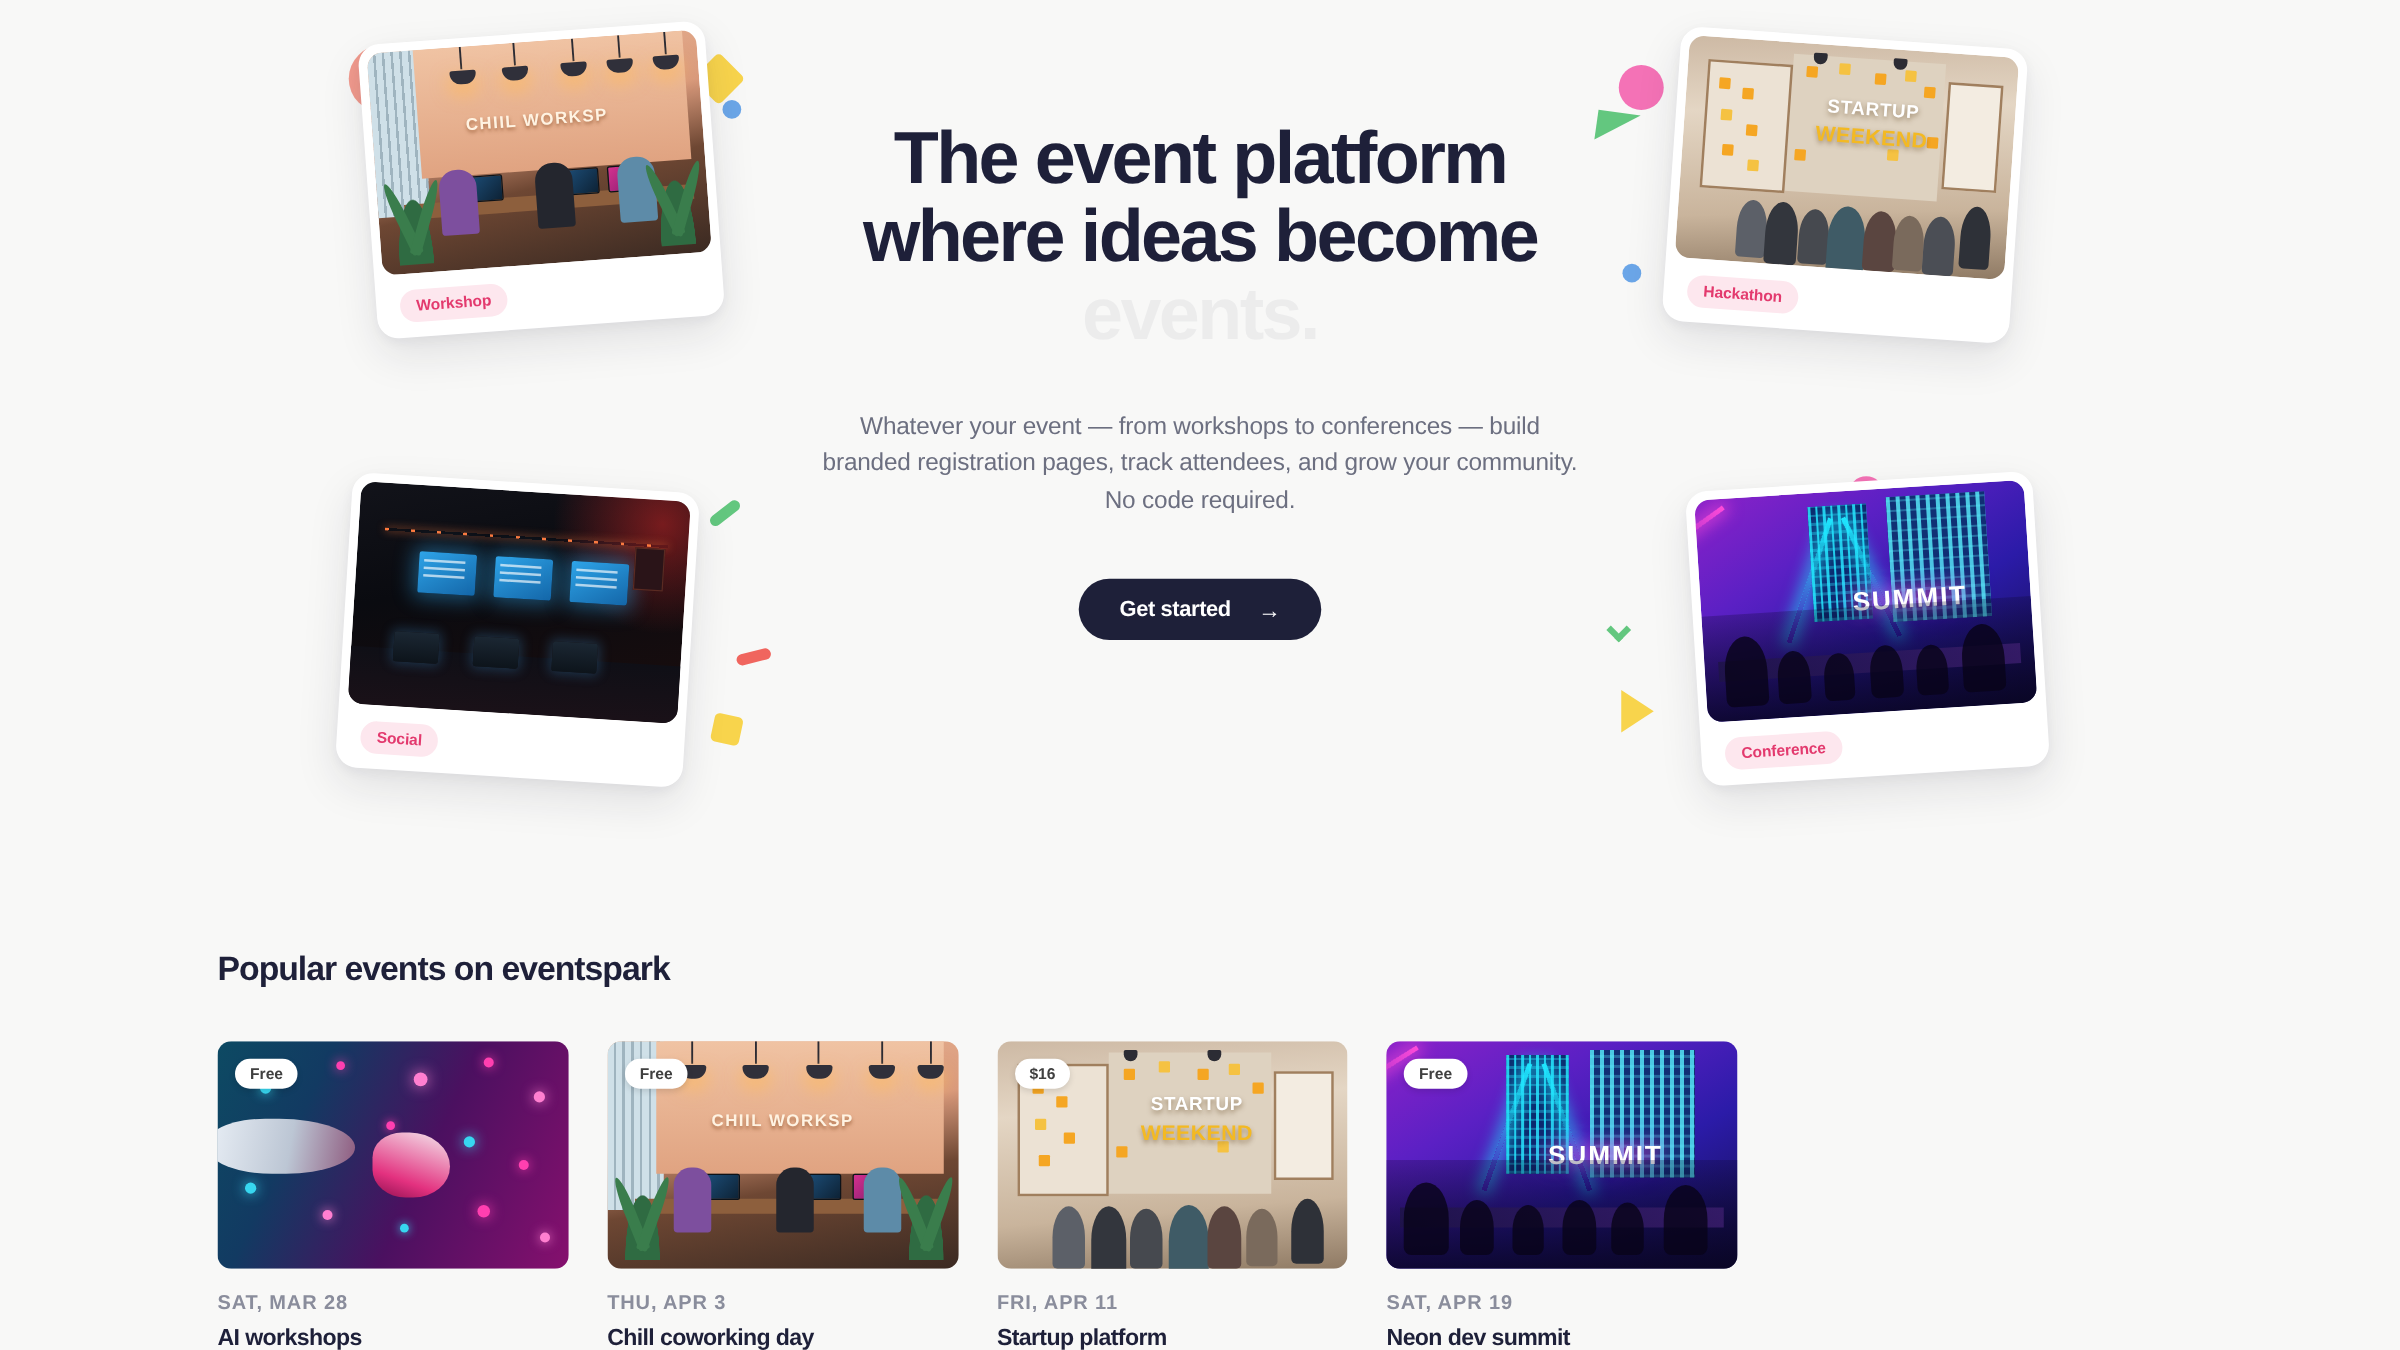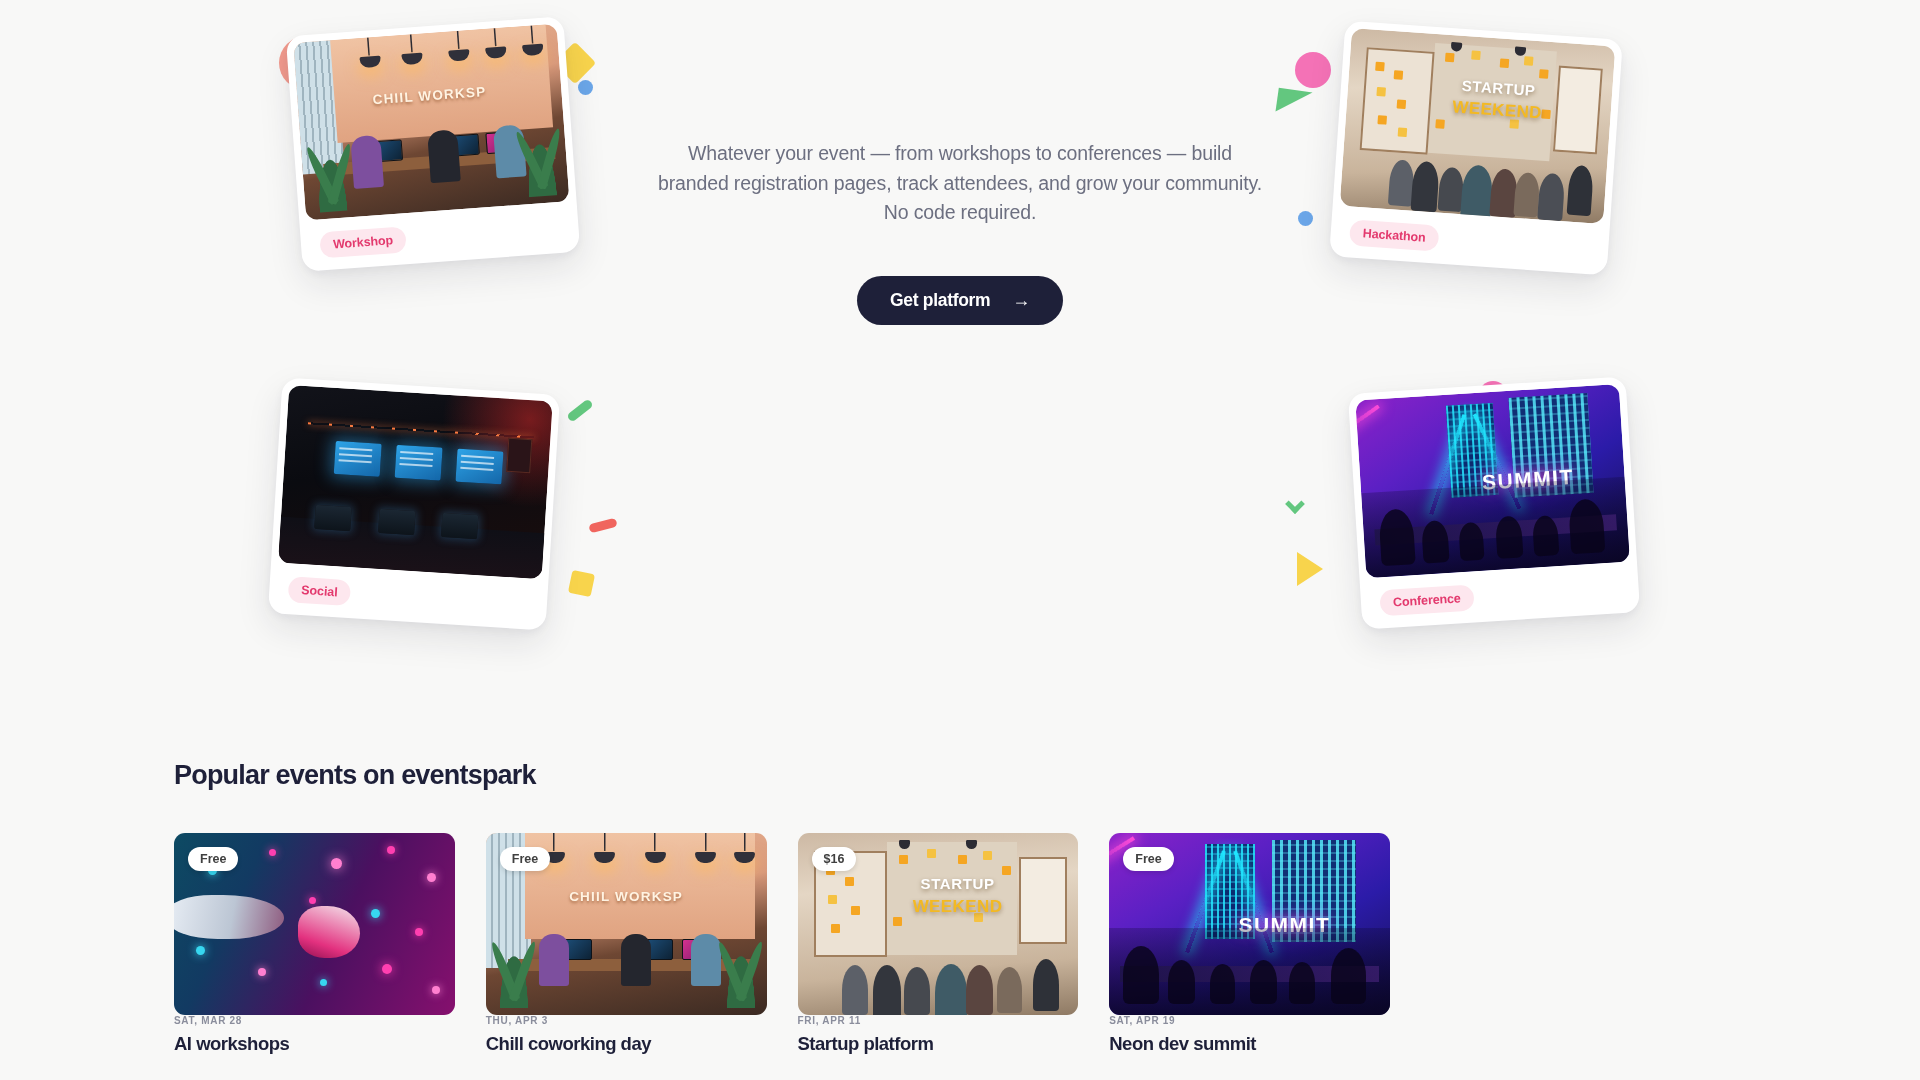--- a/index.html
+++ b/index.html
@@ -182,21 +182,21 @@
   .ecard { cursor:pointer; }
   .ecard .ethumb {
     position:relative; width:100%; height:182px; border-radius:11px; overflow:hidden;
   }
   .ecard .badge {
     position:absolute; left:14px; top:14px; z-index:3;
     background:#fff; color:#404040; font-size:12.5px; font-weight:700;
     padding:5px 12px; border-radius:13px; box-shadow:0 2px 5px rgba(0,0,0,.13);
   }
   .ecard .edate {
-    font-size:10px; font-weight:700; letter-spacing:.7px;
+    margin-top:19px; font-size:16px; font-weight:700; letter-spacing:.7px;
     color:#8a8d9c; text-transform:uppercase;
   }
   .ecard .etitle {
     margin-top:7px; font-size:18.5px; font-weight:700; letter-spacing:-0.5px; color:#1e2039;
   }
 </style>
 </head>
 <body>
 
 <div class="hero">
@@ -338,25 +338,30 @@
         <div class="sil" style="left:78%;width:34px;height:54px"></div>
       </div>
     </div>
     <div class="tagwrap">
       <span class="tag">Conference</span>
     </div>
   </div>
 
   <div class="hero-center">
 
+    <h1 class="headline">
+      <span>The event platform</span><br>
+      <span>where ideas become</span><br>
+      <span class="ghost">events.</span>
+    </h1>
 
     <p class="subtitle">Whatever your event — from workshops to conferences — build branded registration pages, track attendees, and grow your community. No code required.</p>
 
     <button class="cta">
-      <span>Get platform</span>
+      <span>Get started</span>
       <span class="arrow">→</span>
     </button>
   </div>
 </div>
 
 <div class="section">
   <div class="section-inner">
     <h2 class="section-title">Popular events on eventspark</h2>
 
     <div class="egrid">

